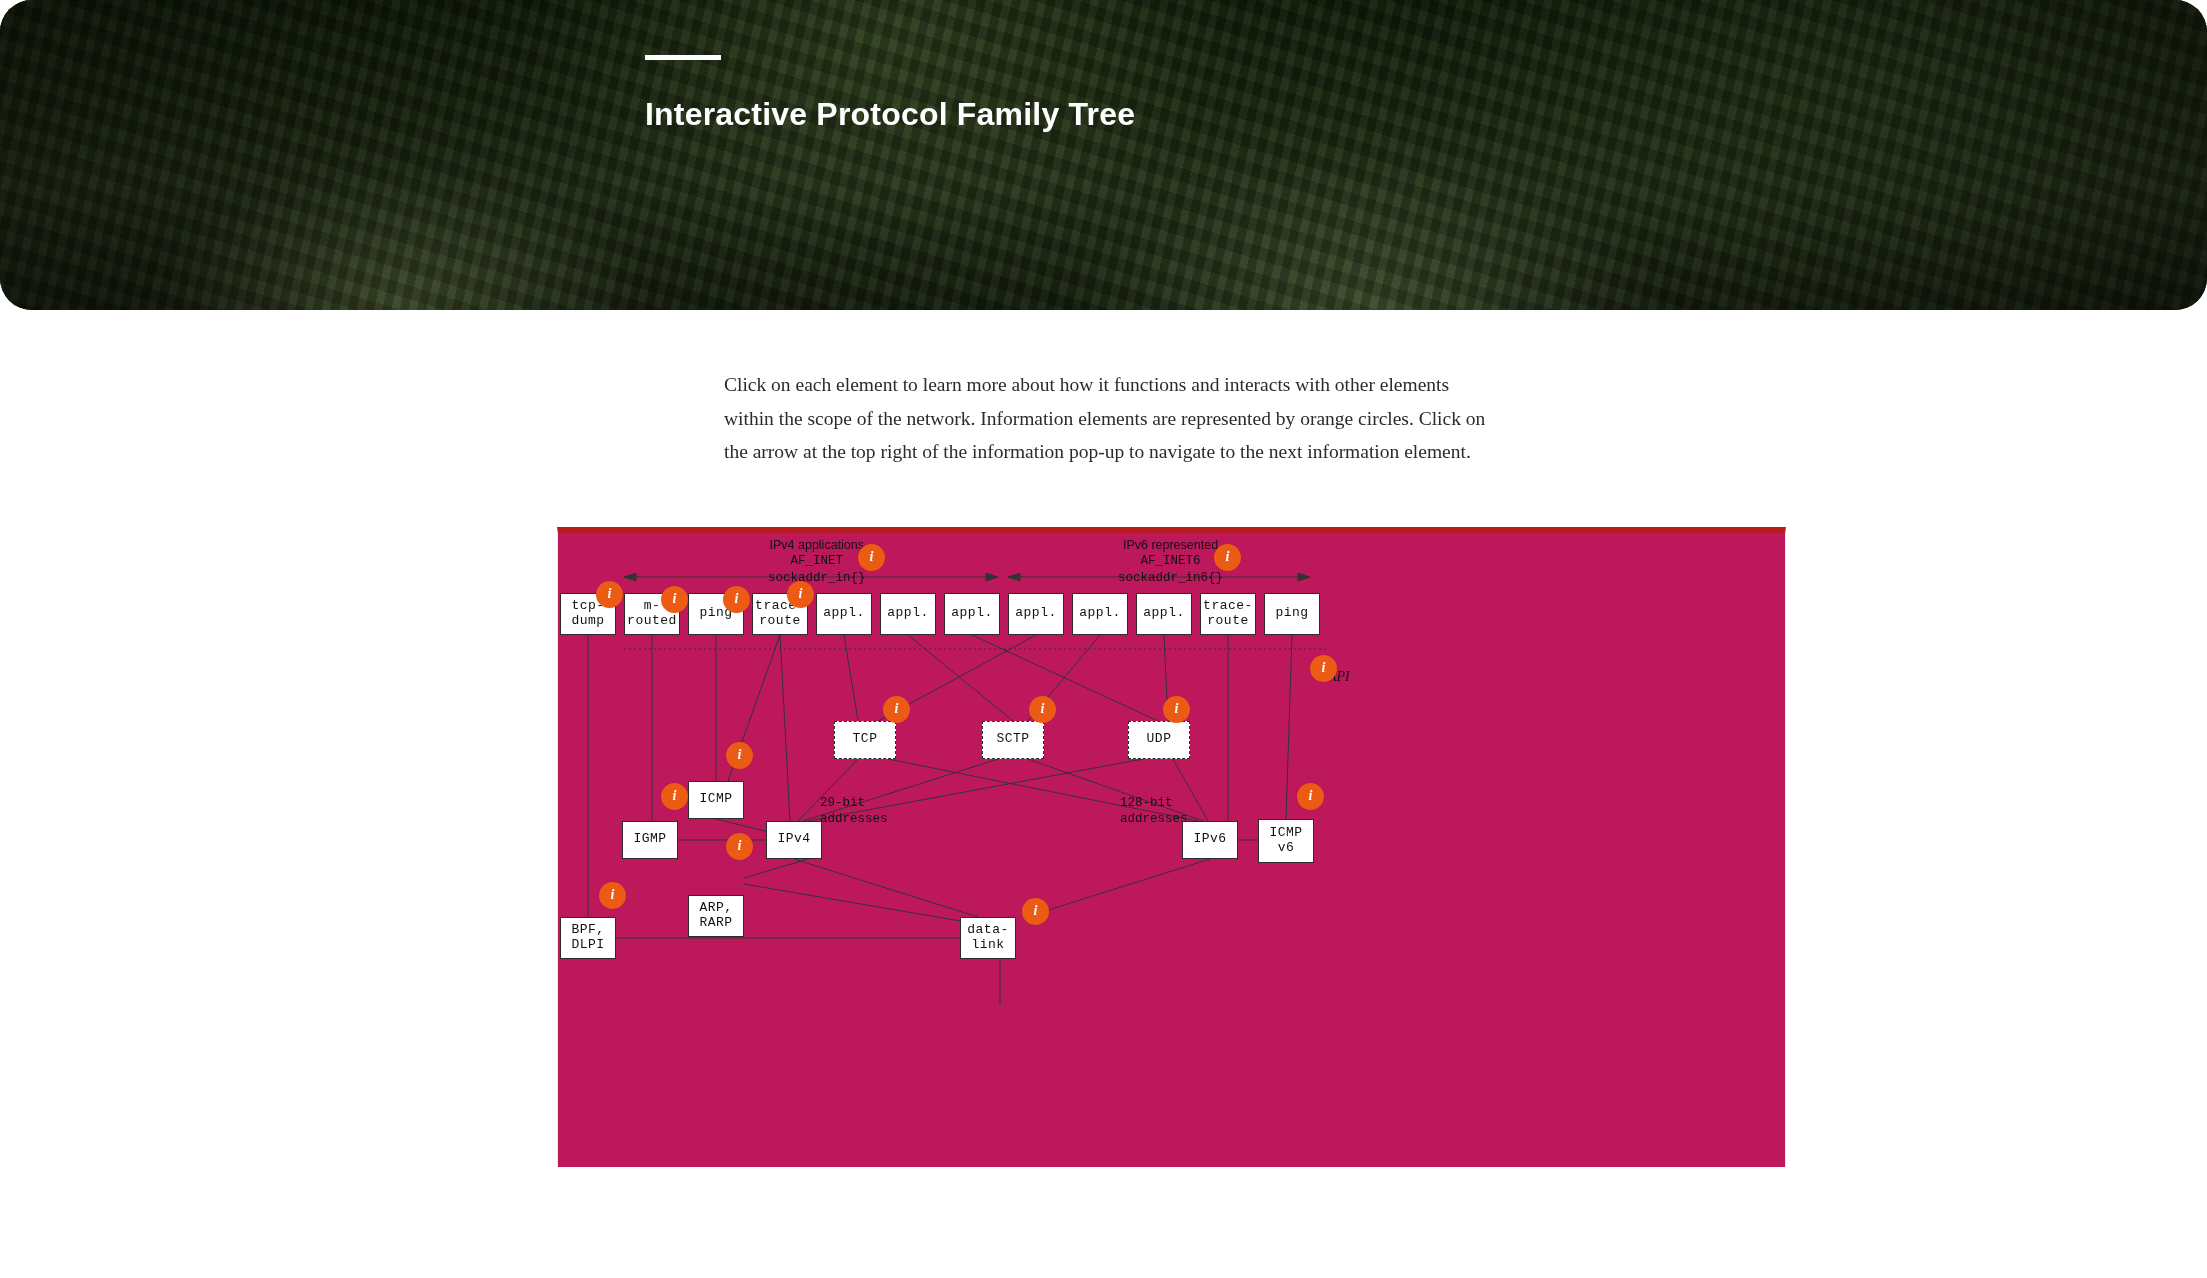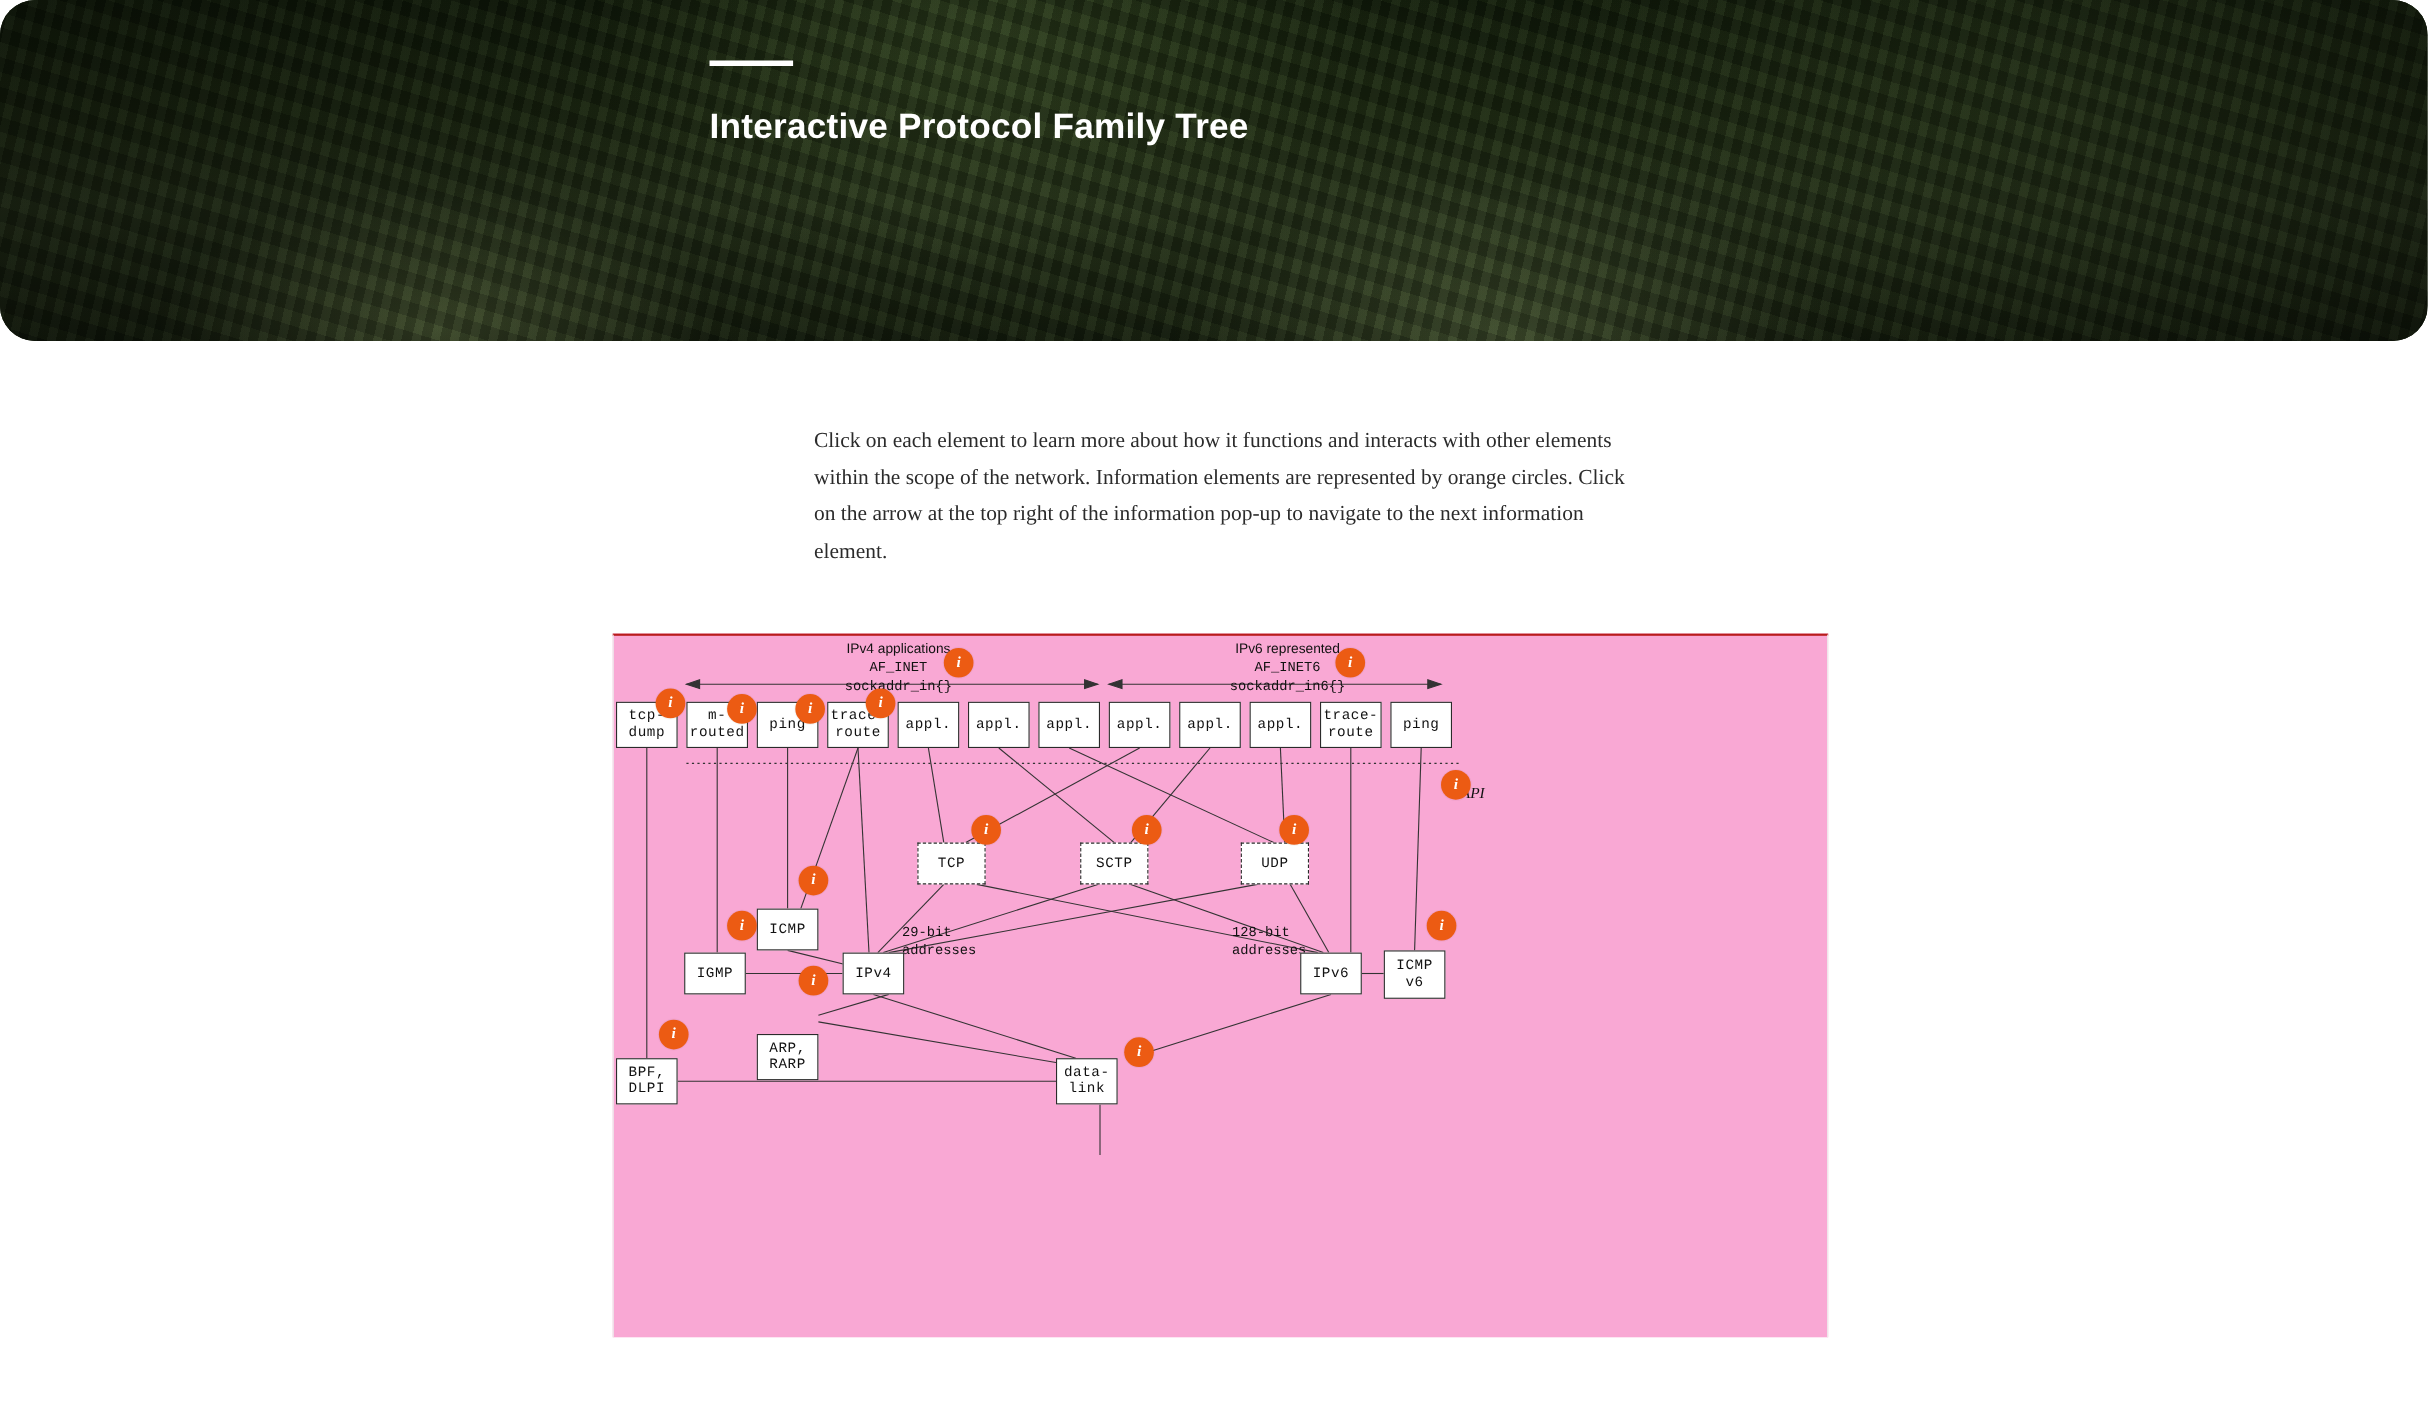--- a/index.html
+++ b/index.html
@@ -75,35 +75,35 @@
     font-family: "Liberation Sans", sans-serif;
     font-size: 29px;
     font-weight: normal;
     color: #333;
     margin: 0 0 18px 0;
   }
   .directions p {
     font-size: 19.5px;
     line-height: 1.72;
     color: #2b2b2b;
-    margin: 16px;
+    margin: 0;
     max-width: 770px;
   }
 
   
   .diagram-wrap {
     position: relative;
     margin: 58px auto 0 auto;
-    width: 1105px;
+    width: 1229px;
     height: 640px;
     margin-left: 557px;
-    border-top: 2px solid #b91c1c;
+    border-top: 6px solid #b91c1c;
     border-left: 1px solid #ededed;
     border-right: 1px solid #ededed;
-    background: #f9a8d4;
+    background: #be185d;
   }
   .diagram-svg { position:absolute; top:0; left:0; }
 
   .node {
     position: absolute;
     border: 1px solid #2b2b2b;
     background: #fff;
     font-family: "Liberation Mono", monospace;
     font-size: 13px;
     color: #111;

